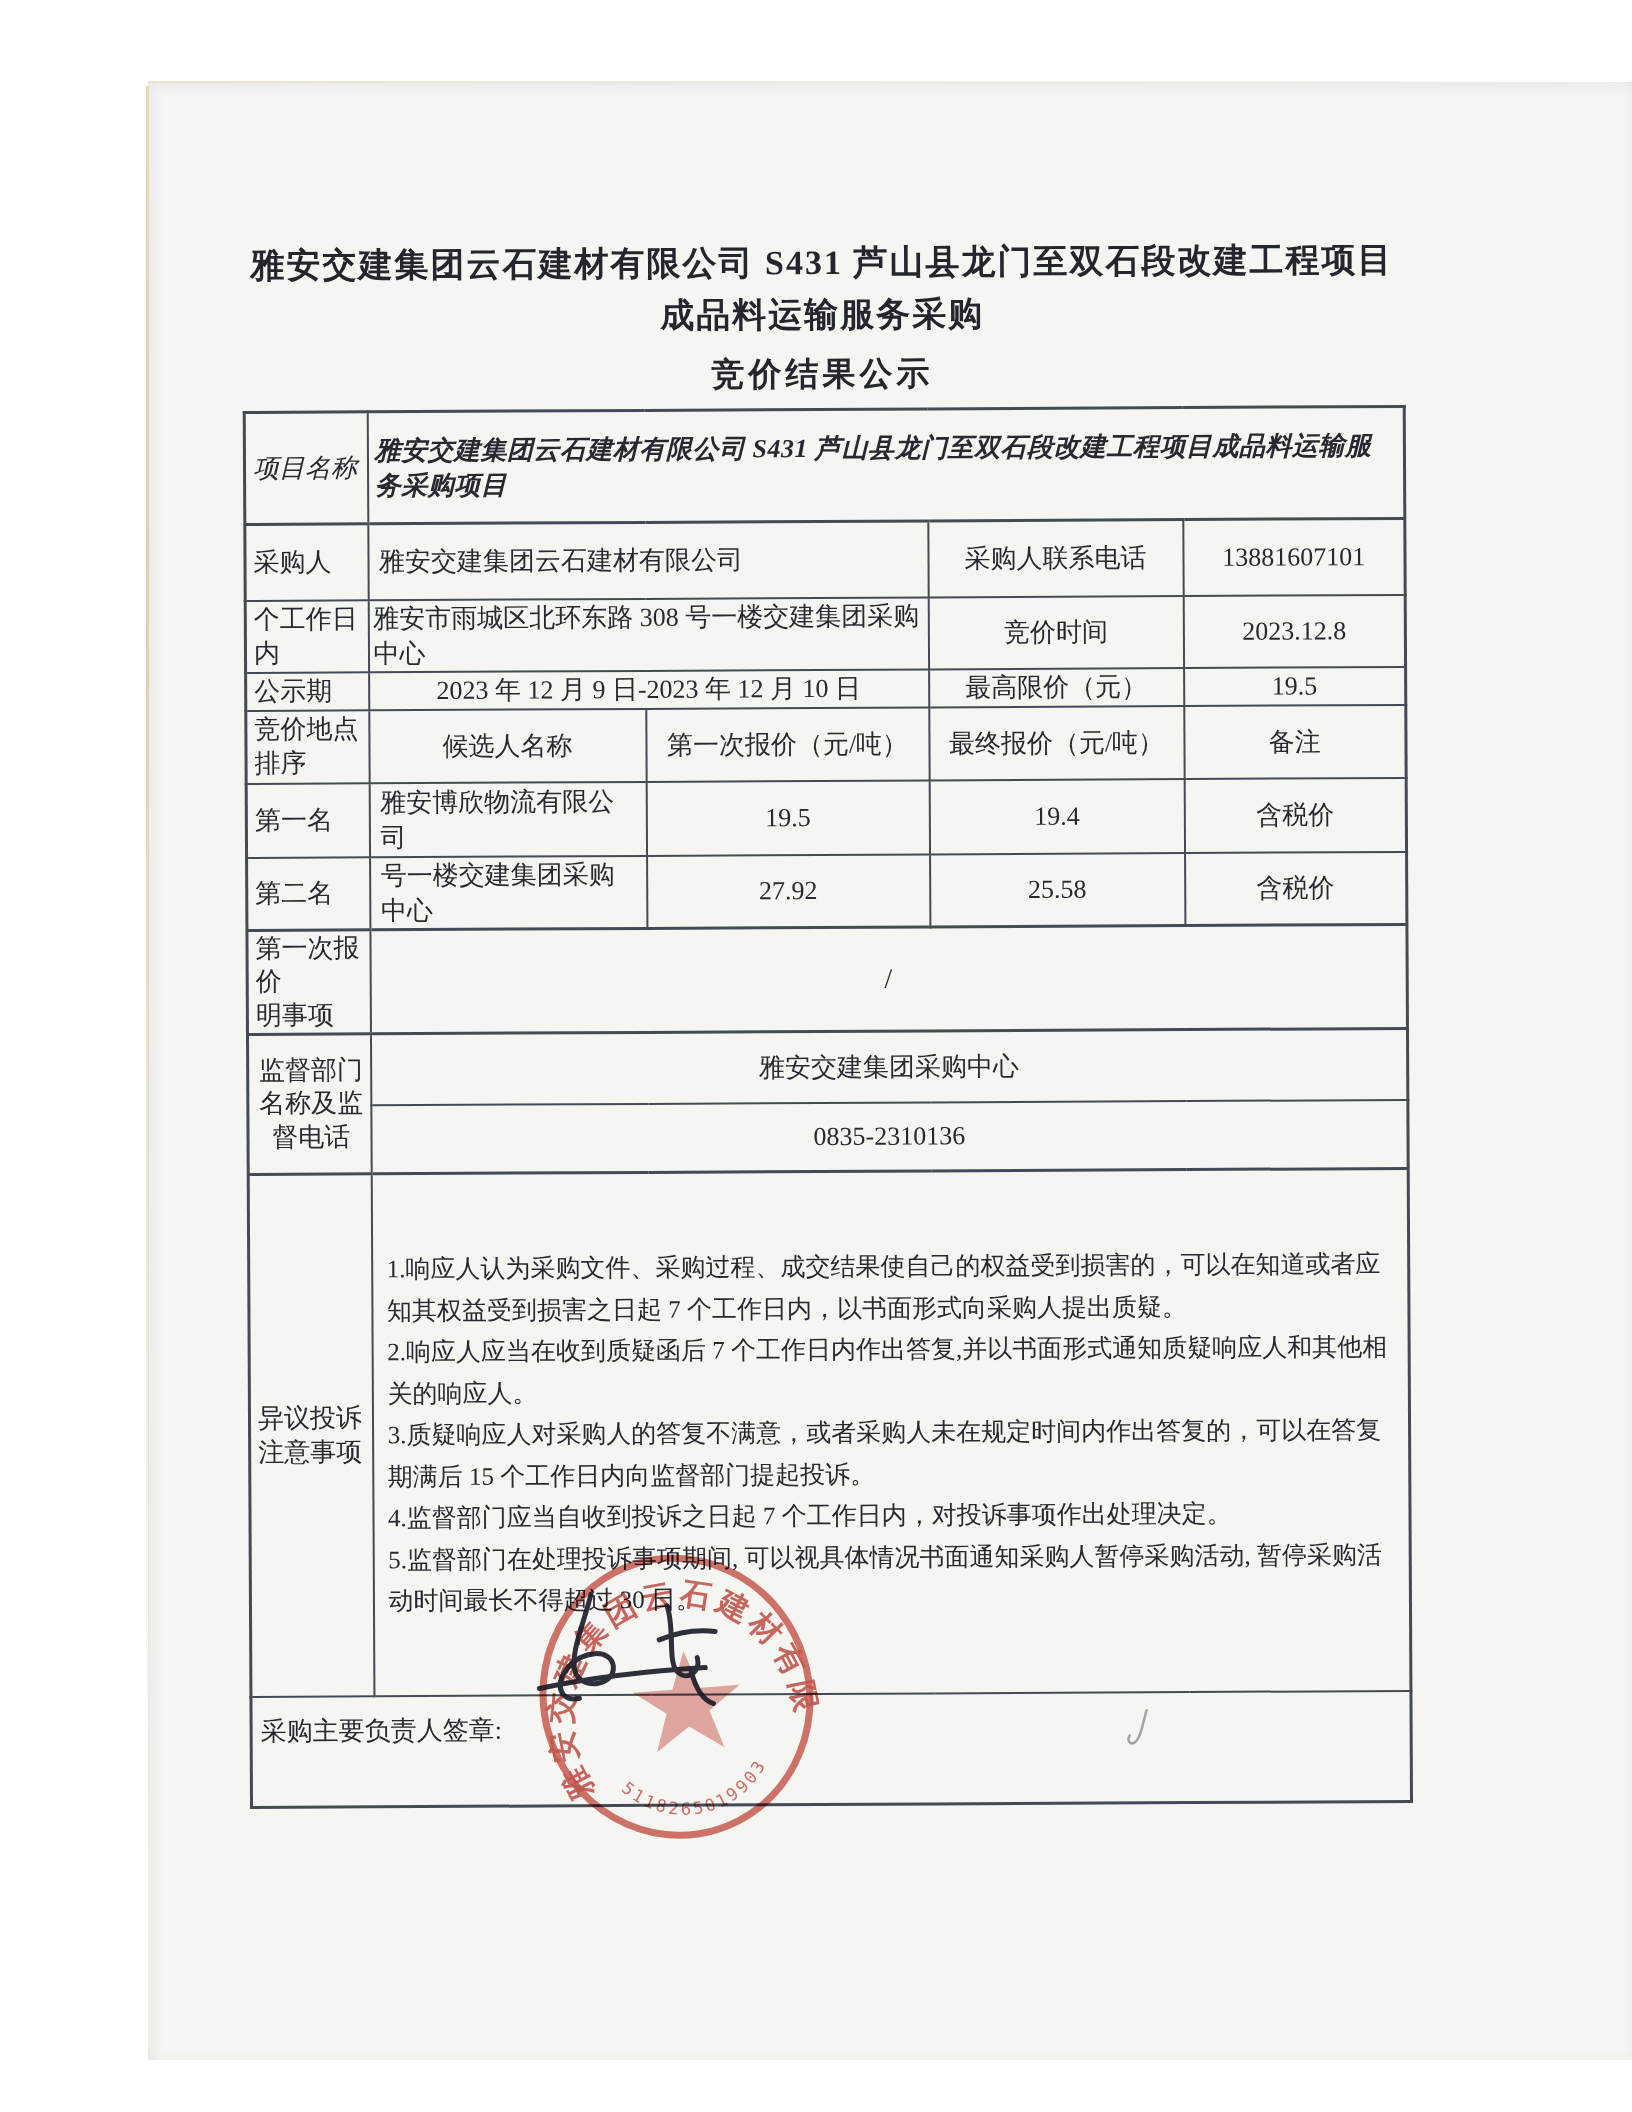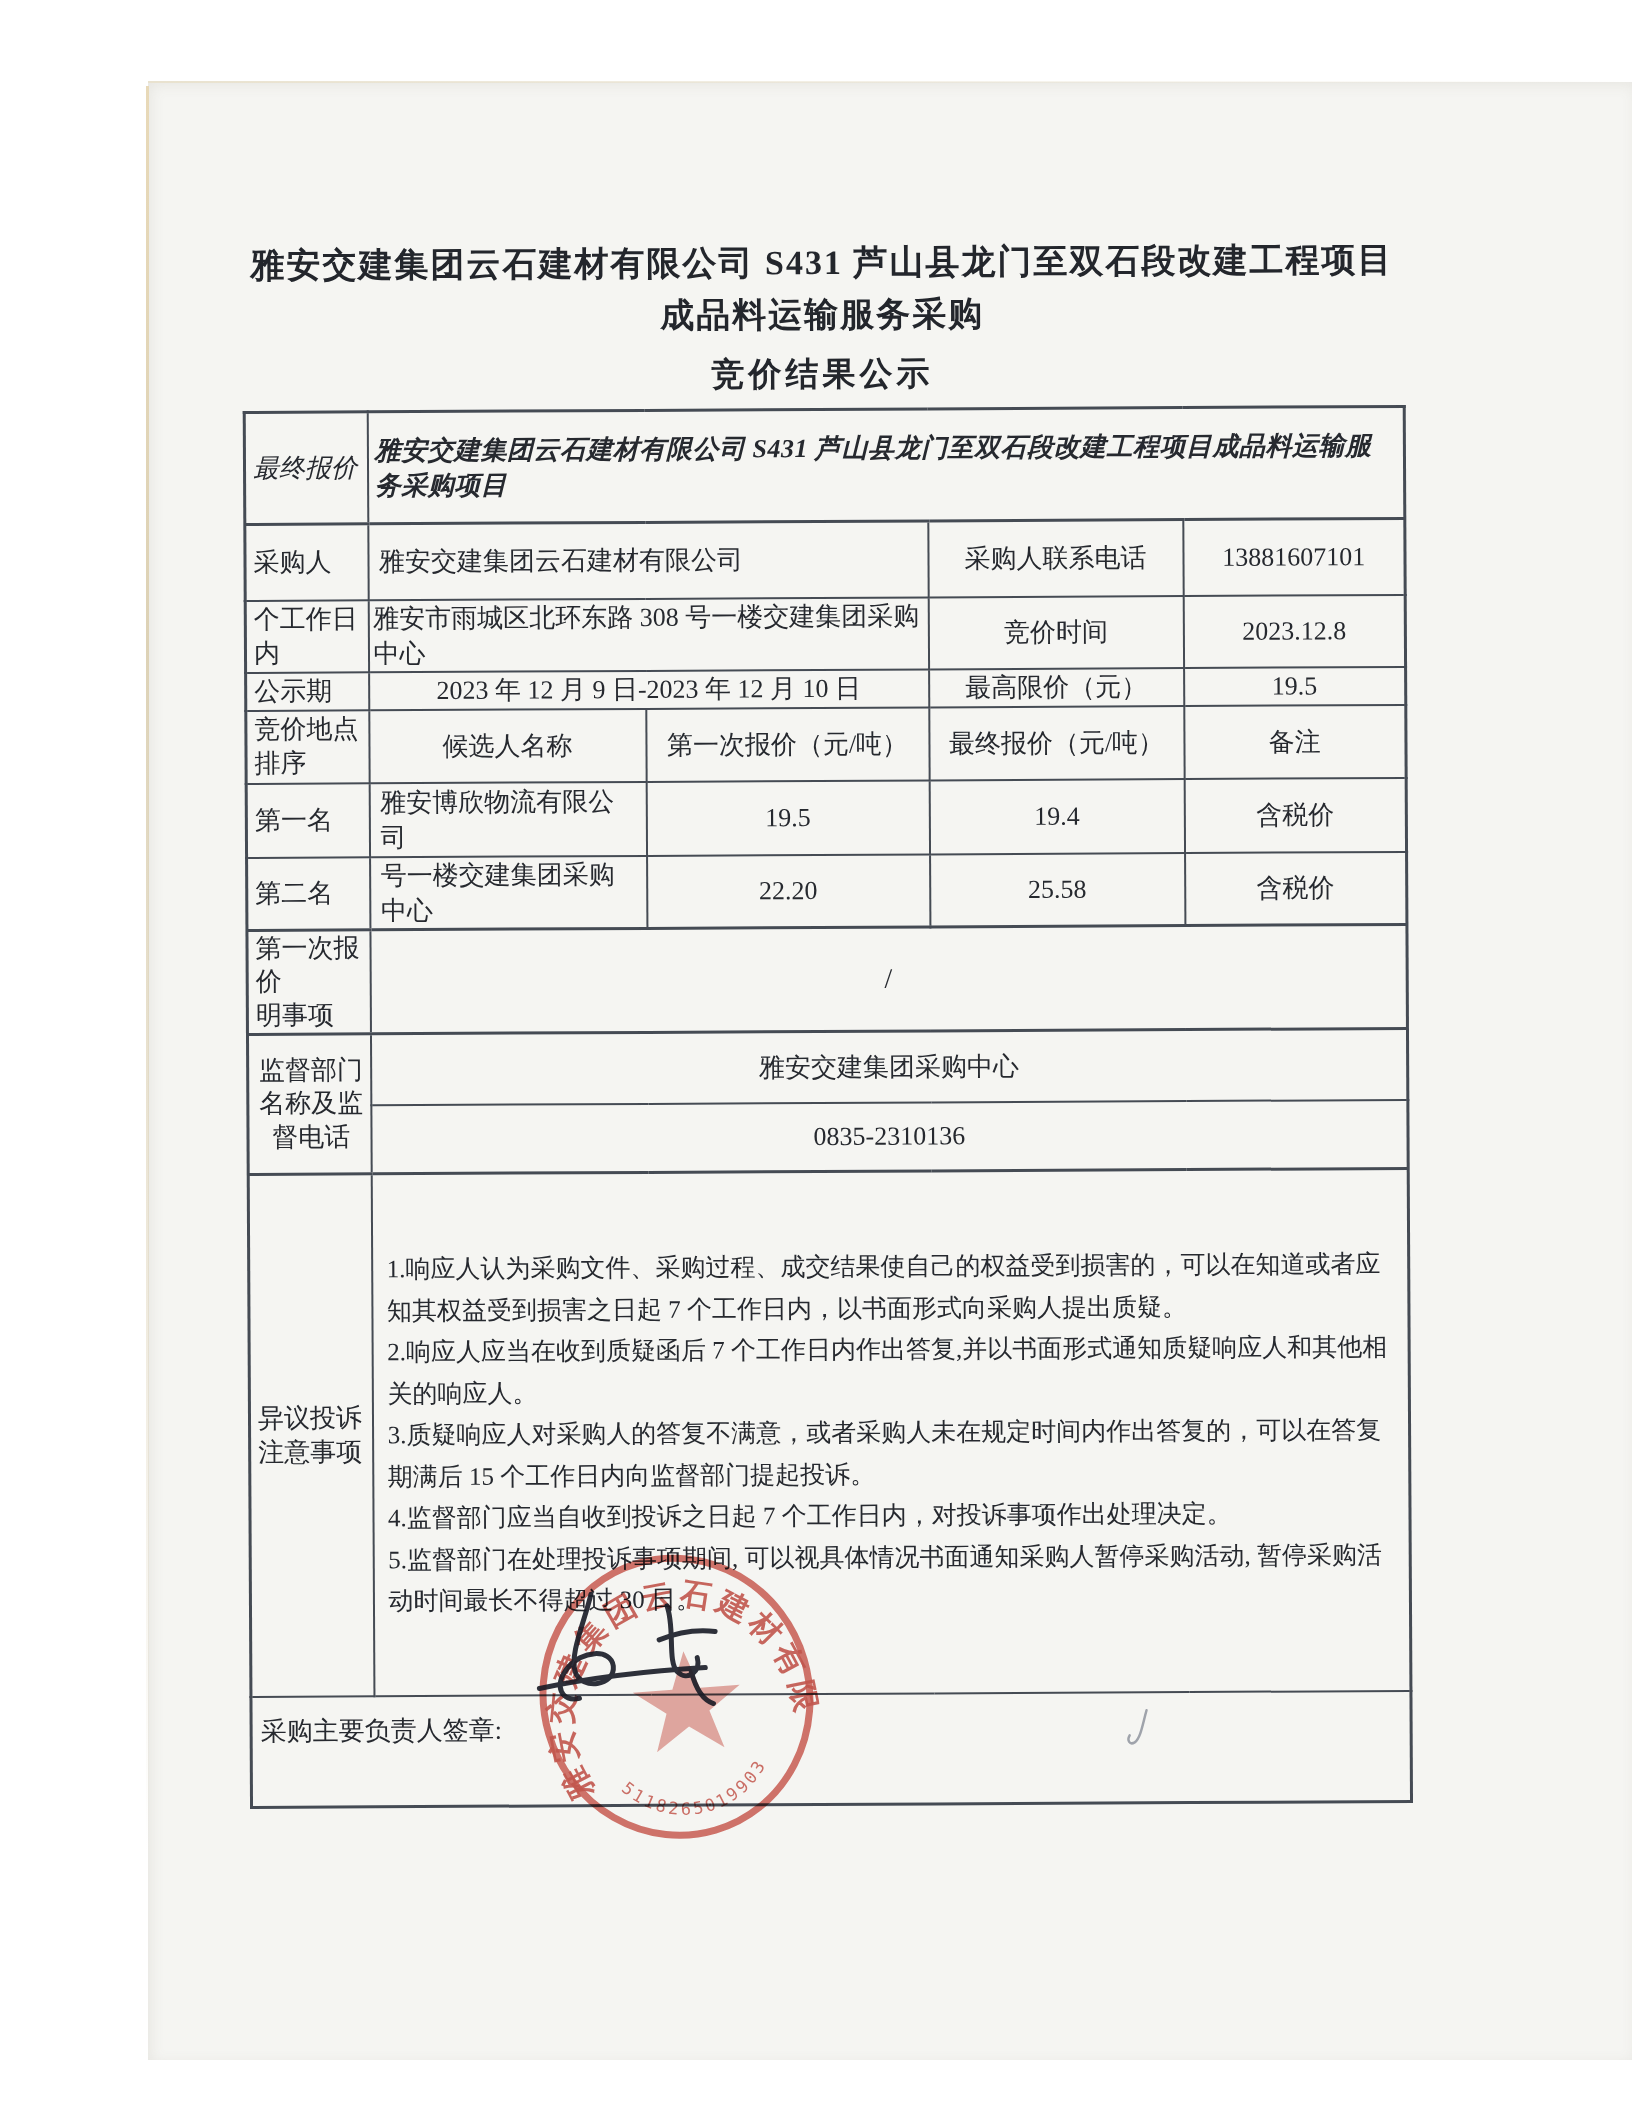--- a/index.html
+++ b/index.html
@@ -73,21 +73,21 @@
     <colgroup>
       <col style="width:123px">
         <col style="width:277px">
         <col style="width:283px">
       <col style="width:255px">
         <col style="width:222px">
     </colgroup>
 
     <tbody>
         <tr class="proj" style="height:112px">
-      <td class="lbl">最终报价</td>
+      <td class="lbl">项目名称</td>
       <td class="val" colspan="4">雅安交建集团云石建材有限公司 S431 芦山县龙门至双石段改建工程项目成品料运输服务采购项目</td>
     </tr>
 
     <tr style="height:76px">
       <td class="lbl sep">采购人</td>
       <td class="sep" colspan="2">雅安交建集团云石建材有限公司</td>
       <td class="ctr sep">采购人联系电话</td>
       <td class="ctr sep">13881607101</td>
     </tr>
 
@@ -118,21 +118,21 @@
       <td class="lbl">第一名</td>
       <td>雅安博欣物流有限公司</td>
       <td class="ctr">19.5</td>
       <td class="ctr">19.4</td>
       <td class="ctr">含税价</td>
     </tr>
 
     <tr style="height:66px">
       <td class="lbl">第二名</td>
       <td>号一楼交建集团采购中心</td>
-      <td class="ctr">22.20</td>
+      <td class="ctr">27.92</td>
       <td class="ctr">25.58</td>
       <td class="ctr">含税价</td>
     </tr>
 
     <tr style="height:74px">
       <td class="lbl sep">第一次报价
 明事项</td>
       <td class="ctr sep slash" colspan="4">/</td>
     </tr>
 

